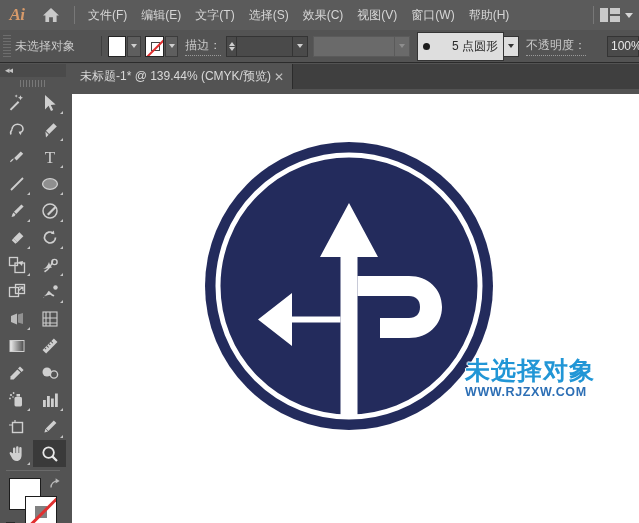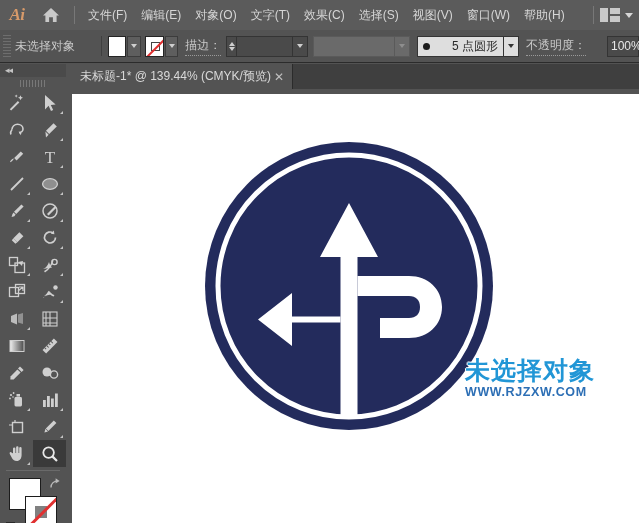--- a/index.html
+++ b/index.html
@@ -199,21 +199,21 @@
   }
   .field-drop.disabled { background: #6a6a6a; border-color: #5a5a5a; }
   .field-drop .chev-sm {
     width: 0; height: 0;
     border-left: 3px solid transparent;
     border-right: 3px solid transparent;
     border-top: 4px solid #cfcfcf;
   }
   .field-drop.disabled .chev-sm { border-top-color: #8e8e8e; }
   .brush-field {
-    height: 21px;
+    height: 29px;
     background: #dedede;
     border: 1px solid #343434;
     box-sizing: border-box;
     display: flex; align-items: center;
     padding: 0 5px;
     gap: 22px;
   }
   .brush-dot {
     width: 7px; height: 7px;
     border-radius: 50%;
@@ -446,24 +446,23 @@
   <div class="menubar">
     <div class="ai-logo">Ai</div>
     <div class="home-icon">
       <svg width="18" height="16" viewBox="0 0 18 16">
         <path d="M9 1 L17 8.5 L14.6 8.5 L14.6 15 L10.9 15 L10.9 10.2 L7.1 10.2 L7.1 15 L3.4 15 L3.4 8.5 L1 8.5 Z" fill="#c9c9c9"></path>
       </svg>
     </div>
     <div class="mb-sep"></div>
     <div class="menu-item">文件(F)</div>
     <div class="menu-item">编辑(E)</div>
-    <div class="menu-item">对象(O)</div>
     <div class="menu-item">文字(T)</div>
+    <div class="menu-item">选择(S)</div>
     <div class="menu-item">效果(C)</div>
-    <div class="menu-item">选择(S)</div>
     <div class="menu-item">视图(V)</div>
     <div class="menu-item">窗口(W)</div>
     <div class="menu-item">帮助(H)</div>
     <div class="mb-right">
       <div class="mb-sep"></div>
       <div class="ws-icon">
         <svg width="20" height="14" viewBox="0 0 20 14">
           <rect x="0" y="0" width="8" height="14" fill="#c9c9c9"></rect>
           <rect x="10" y="0" width="10" height="6" fill="#c9c9c9"></rect>
           <rect x="10" y="8" width="10" height="6" fill="#c9c9c9"></rect>

